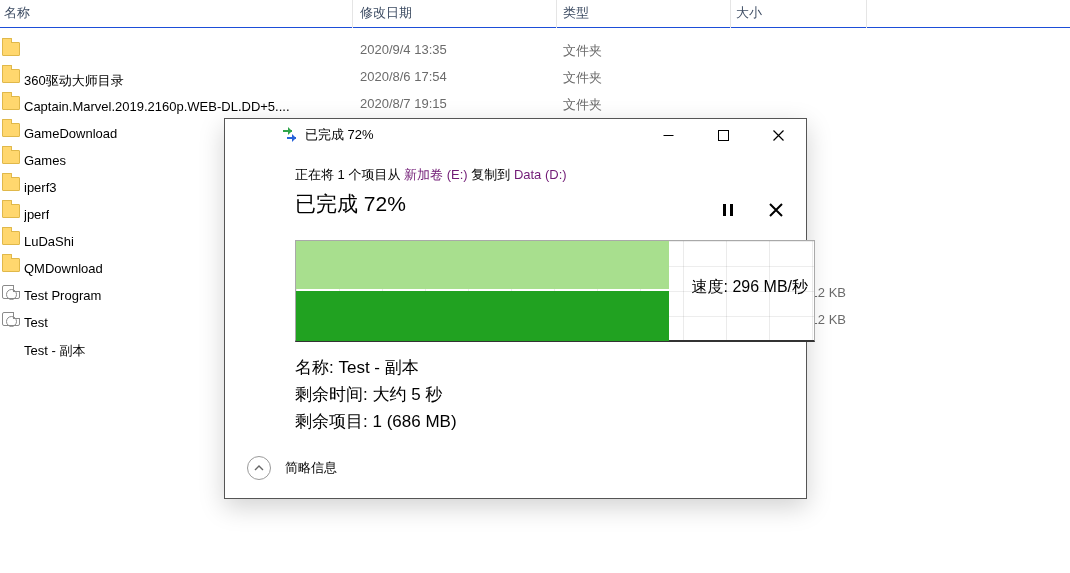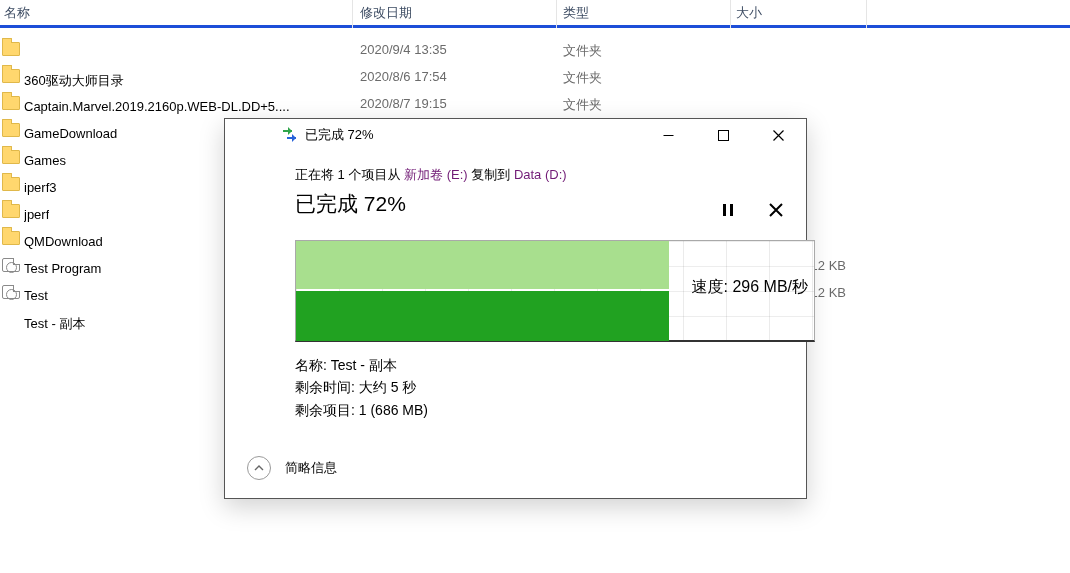--- a/index.html
+++ b/index.html
@@ -1,21 +1,21 @@
 <!DOCTYPE html>
 <html><head>
   <meta charset="utf-8">
   <style>
     * { margin: 0; padding: 0; box-sizing: border-box; }
     html, body { width: 1070px; height: 573px; overflow: hidden; background: #fff; font-family: "Segoe UI", "Microsoft YaHei", sans-serif; font-size: 13px; color: #000; }
 
     
     .explorer { position: absolute; left: 0; top: 0; width: 1070px; height: 573px; }
 
-    .col-headers { position: relative; height: 28px; border-bottom: 3px solid #1d4ed8; color: #3c4b62; font-size: 13px; }
+    .col-headers { position: relative; height: 28px; border-bottom: 1px solid #1d4ed8; color: #3c4b62; font-size: 13px; }
     .col-headers div { position: absolute; top: 4px; }
     .col-headers .sep { position: absolute; top: 0; width: 1px; height: 28px; background: #e5e5e5; }
     .hdr-name   { left: 4px; }
     .hdr-date   { left: 360px; }
     .hdr-type   { left: 563px; }
     .hdr-size   { left: 736px; }
     .sep1 { left: 352px; }
     .sep2 { left: 556px; }
     .sep3 { left: 730px; }
     .sep4 { left: 866px; }
@@ -62,21 +62,21 @@
 
     .chart { position: relative; margin-top: 22px; width: 520px; height: 102px; border: 1px solid #a9a9a9; border-bottom: 2px solid #333; background: #fff; }
     .chart .grid { position: absolute; inset: 0; background:
       repeating-linear-gradient(to right, rgba(0,0,0,.08) 0 1px, transparent 1px 43px),
       repeating-linear-gradient(to bottom, rgba(0,0,0,.07) 0 1px, transparent 1px 25px);
     }
     .chart .light { position: absolute; left: 0; top: 0; height: 48px; background: #a8df8e; }
     .chart .dark  { position: absolute; left: 0; top: 50px; height: 50px; background: #21a221; }
     .chart .speed-label { position: absolute; right: 6px; top: 36px; font-size: 16px; background: rgba(255,255,255,.0); }
 
-    .details { margin-top: 12px; font-size: 14px; line-height: 1.6; }
+    .details { margin-top: 12px; font-size: 17px; line-height: 1.6; }
 
     .simple-info { position: absolute; left: 22px; bottom: 18px; display: flex; align-items: center; gap: 14px; font-size: 13px; cursor: pointer; }
     .simple-info .circle { width: 24px; height: 24px; border: 1px solid #9a9a9a; border-radius: 50%; display: flex; align-items: center; justify-content: center; }
     .simple-info svg { width: 12px; height: 12px; }
   </style>
 </head>
 <body>
 
 <div class="explorer">
 
@@ -114,20 +114,24 @@
         <span class="folder-ico"></span>
         <span class="cell-name">Games</span>
       </div>
       <div class="row">
         <span class="folder-ico"></span>
         <span class="cell-name">iperf3</span>
       </div>
       <div class="row">
         <span class="folder-ico"></span>
         <span class="cell-name">jperf</span>
+      </div>
+      <div class="row">
+        <span class="folder-ico"></span>
+        <span class="cell-name">LuDaShi</span>
       </div>
       <div class="row">
         <span class="folder-ico"></span>
         <span class="cell-name">QMDownload</span>
       </div>
       <div class="row">
         <span class="folder-ico"></span>
         <span class="cell-name">Test Program</span>
       </div>
       <div class="row">

